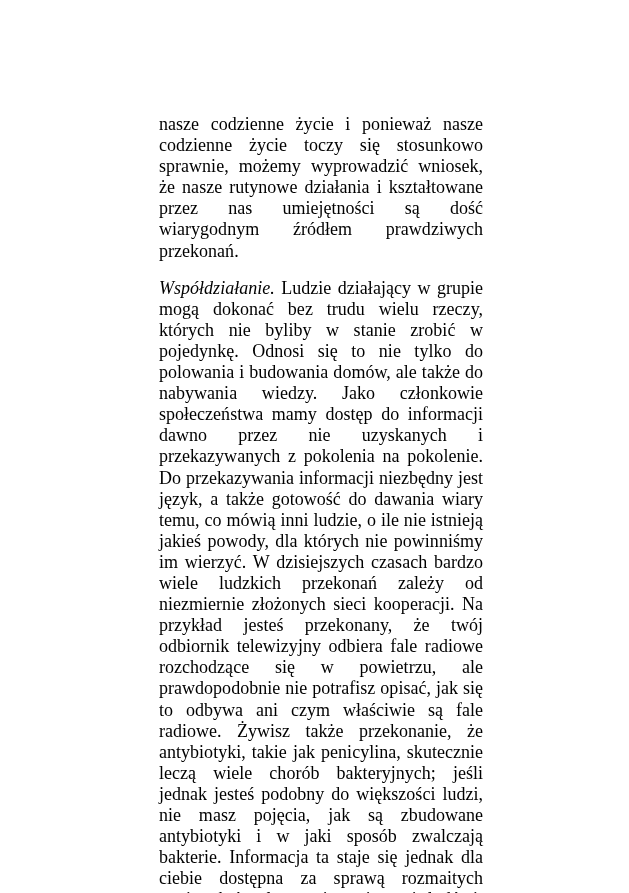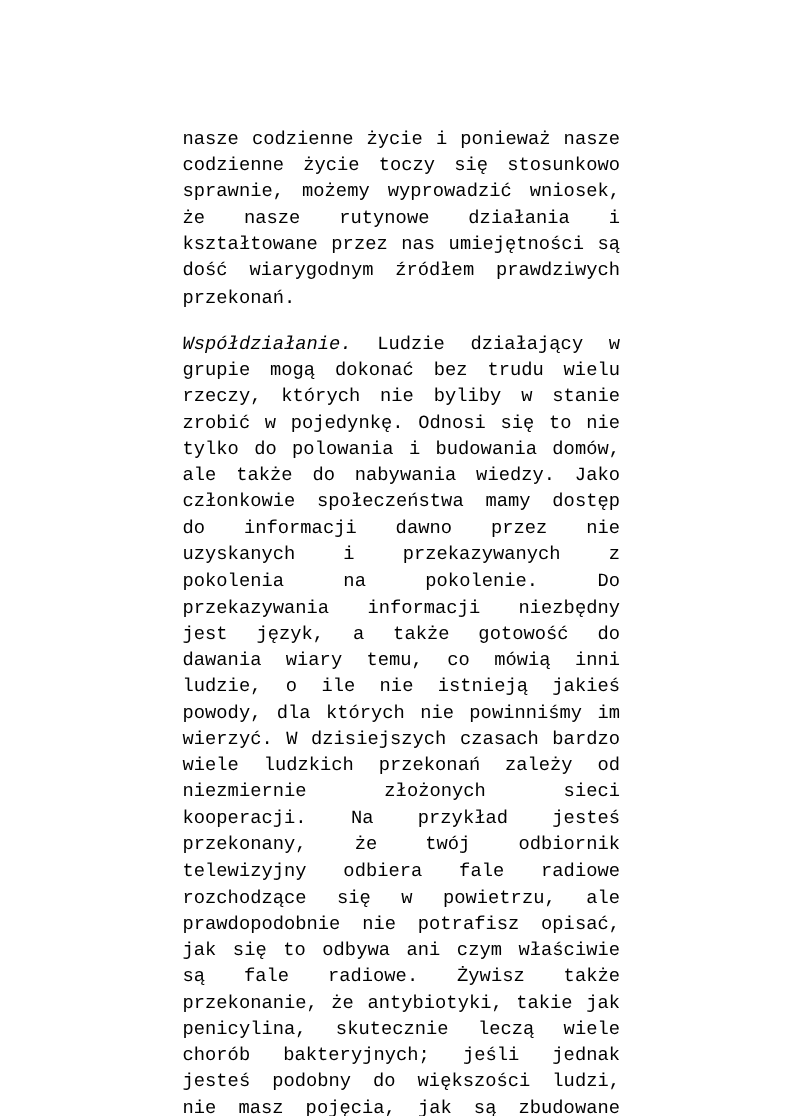--- a/index.html
+++ b/index.html
@@ -37,29 +37,28 @@
     flex: 0 0 62px;
   }
   .head-title {
     font-style: italic;
     font-size: 15.5px;
     line-height: 18px;
     letter-spacing: 0.1px;
     white-space: nowrap;
   }
   p.body-par {
-    margin: 1px;
-    font-size: 15px;
+    margin: 14px;
+    font-size: 18px;
     line-height: 21.1px;
     text-align: justify;
     text-justify: inter-word;
     letter-spacing: 0.02px;
     word-spacing: 0.1px;
     hyphens: manual;
-    font-family: Liberation Mono, monospace;
   }
   p.par-gap {
     margin-top: 16px;
   }
   .term {
     font-style: italic;
   }
 </style>
 </head>
 <body>

